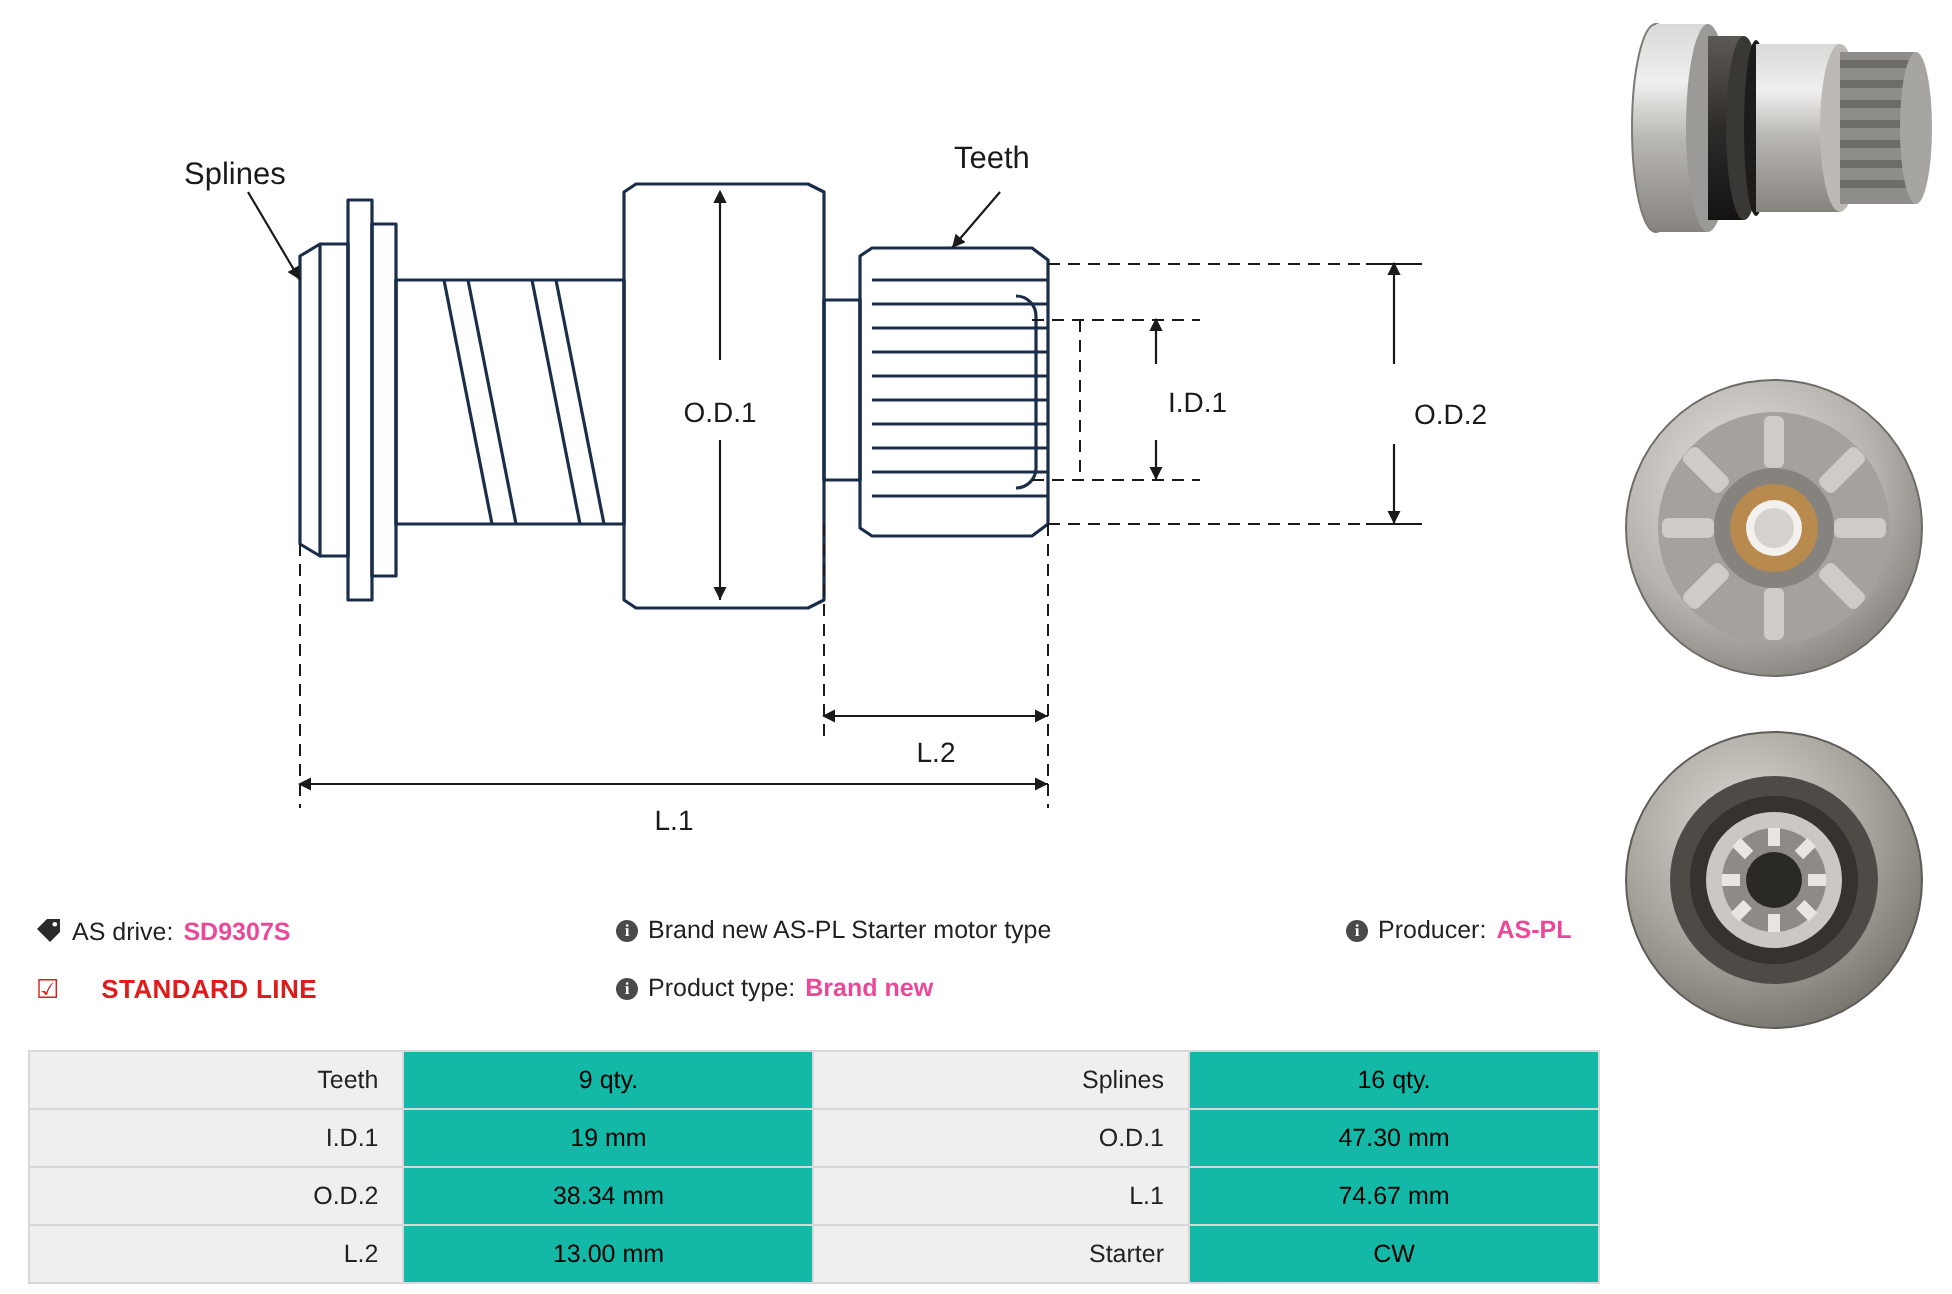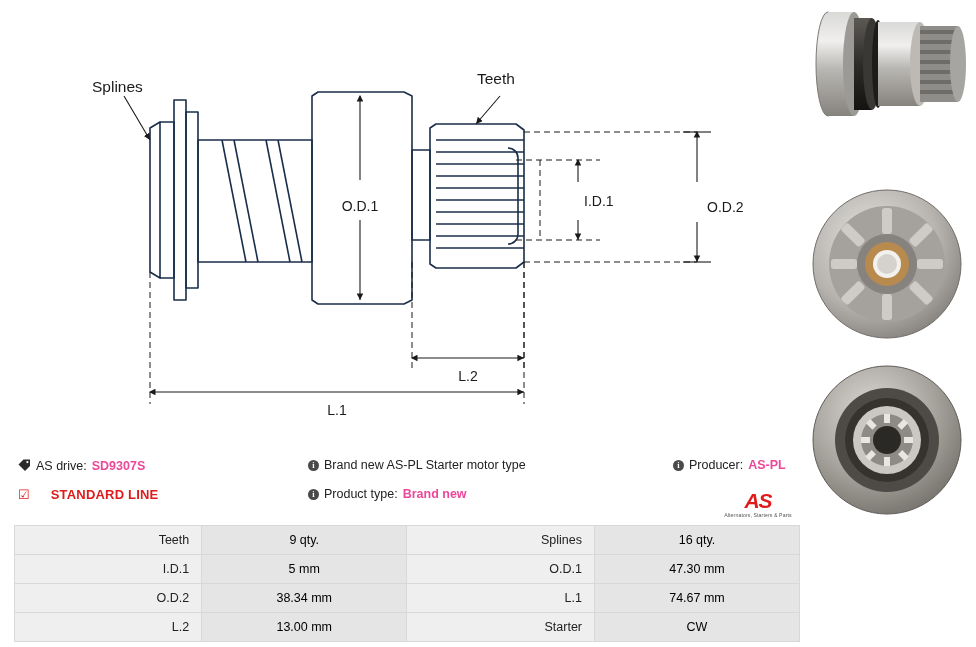--- a/index.html
+++ b/index.html
@@ -126,21 +126,21 @@
     height: 29px;
     padding: 0 12px;
   }
   .spec td.k {
     background: #efefef;
     text-align: right;
     color: #222;
     width: 196px;
   }
   .spec td.v {
-    background: #e5e5e5;
+    background: #14b8a6;
     text-align: center;
     color: #000;
     width: 215px;
   }
 
   .dim-label { font-size: 14px; fill: #1a1a1a; font-family: "Liberation Sans", sans-serif; }
   .part-label { font-size: 15.5px; fill: #1a1a1a; font-family: "Liberation Sans", sans-serif; }
 </style>
 </head>
 <body>
@@ -386,36 +386,32 @@
       <span class="std-line">STANDARD LINE</span>
     </div>
 
     <div class="info-row r2c2">
       <span class="info-icon">i</span>
       <span class="lbl">Product type:</span>
       <span class="val">Brand new</span>
     </div>
   </div>
 
-  <div class="aspl-logo">
-    <div class="mark">AS</div>
-    <div class="sub">Alternators, Starters &amp; Parts</div>
-  </div>
 
   <table class="spec">
     <tbody>
       <tr>
         <td class="k">Teeth</td>
         <td class="v">9 qty.</td>
         <td class="k">Splines</td>
         <td class="v">16 qty.</td>
       </tr>
       <tr>
         <td class="k">I.D.1</td>
-        <td class="v">5 mm</td>
+        <td class="v">19 mm</td>
         <td class="k">O.D.1</td>
         <td class="v">47.30 mm</td>
       </tr>
       <tr>
         <td class="k">O.D.2</td>
         <td class="v">38.34 mm</td>
         <td class="k">L.1</td>
         <td class="v">74.67 mm</td>
       </tr>
       <tr>

